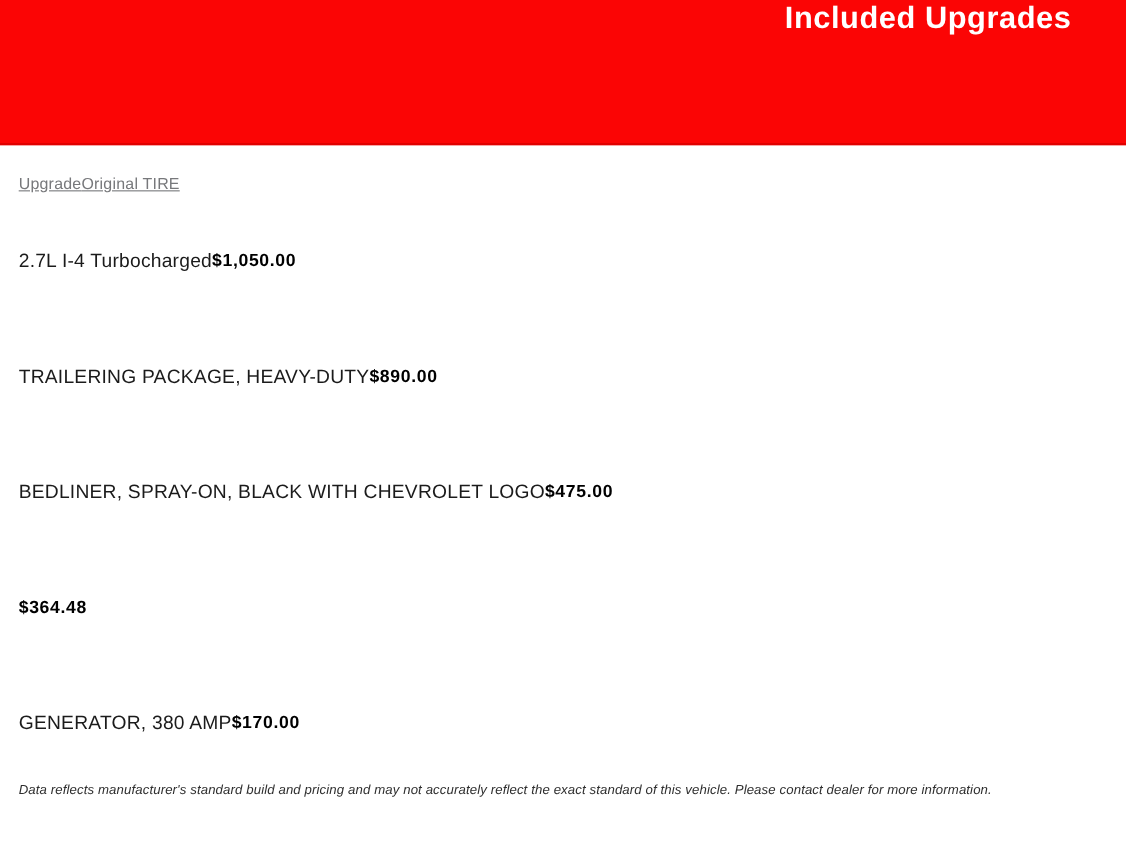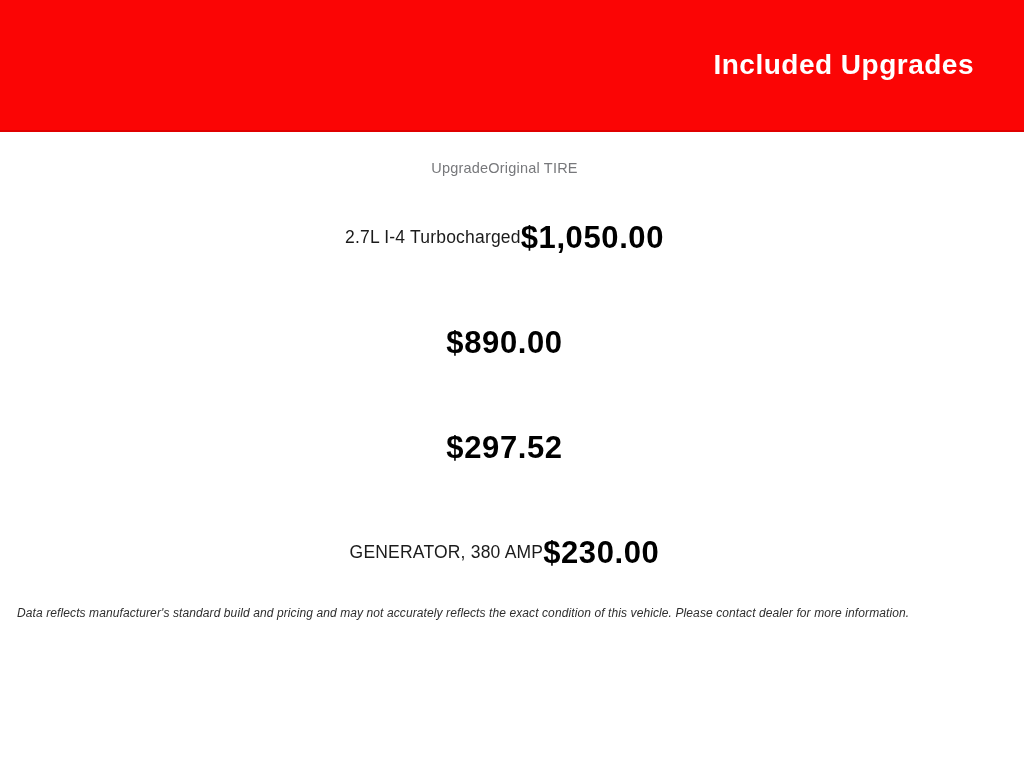--- a/index.html
+++ b/index.html
@@ -7,57 +7,58 @@
     width: 1024px;
     height: 768px;
     background: #ffffff;
     font-family: "Liberation Sans", "DejaVu Sans", sans-serif;
     overflow: hidden;
   }
   .banner {
     height: 132px;
     background: #fb0505;
     display: flex;
-    align-items: center;
+    align-items: flex-start;
     justify-content: flex-end;
     padding-right: 50px;
     border-bottom: 2px solid #e00000;
   }
   .banner-title {
     color: #ffffff;
     font-size: 28px;
     font-weight: 800;
     letter-spacing: 0.5px;
   }
   .content {
     padding: 0 32px 0 17px;
   }
   .col-header {
     display: flex;
-    justify-content: center;
+    justify-content: flex-start;
     align-items: baseline;
     padding-top: 28px;
     color: #77787b;
     font-size: 14.5px;
     letter-spacing: 0.2px;
+    text-decoration: underline;
   }
   .rows { margin-top: 9px; }
   .row {
     height: 105px;
     display: flex;
-    justify-content: center;
+    justify-content: flex-start;
     align-items: center;
   }
   .row-label {
     font-size: 17.5px;
     color: #1b1b1b;
     letter-spacing: 0.2px;
   }
   .row-price {
-    font-size: 31px;
+    font-size: 16px;
     font-weight: 800;
     color: #000000;
     letter-spacing: 0.6px;
   }
   .disclaimer {
     margin-top: 1px;
     font-size: 12px;
     font-style: italic;
     color: #2e2e2e;
     letter-spacing: 0.1px;
@@ -76,26 +77,31 @@
     <span>Upgrade</span>
     <span>Original TIRE</span>
   </div>
 
   <div class="rows">
     <div class="row">
       <span class="row-label">2.7L I-4 Turbocharged</span>
       <span class="row-price">$1,050.00</span>
     </div>
     <div class="row">
+      <span class="row-label">TRAILERING PACKAGE, HEAVY-DUTY</span>
       <span class="row-price">$890.00</span>
     </div>
     <div class="row">
-      <span class="row-price">$297.52</span>
+      <span class="row-label">BEDLINER, SPRAY-ON, BLACK WITH CHEVROLET LOGO</span>
+      <span class="row-price">$475.00</span>
+    </div>
+    <div class="row">
+      <span class="row-price">$364.48</span>
     </div>
     <div class="row">
       <span class="row-label">GENERATOR, 380 AMP</span>
-      <span class="row-price">$230.00</span>
+      <span class="row-price">$170.00</span>
     </div>
   </div>
 
-  <div class="disclaimer">Data reflects manufacturer's standard build and pricing and may not accurately reflects the exact condition of this vehicle. Please contact dealer for more information.</div>
+  <div class="disclaimer">Data reflects manufacturer's standard build and pricing and may not accurately reflect the exact standard of this vehicle. Please contact dealer for more information.</div>
 
 </div>
 
 </body></html>

